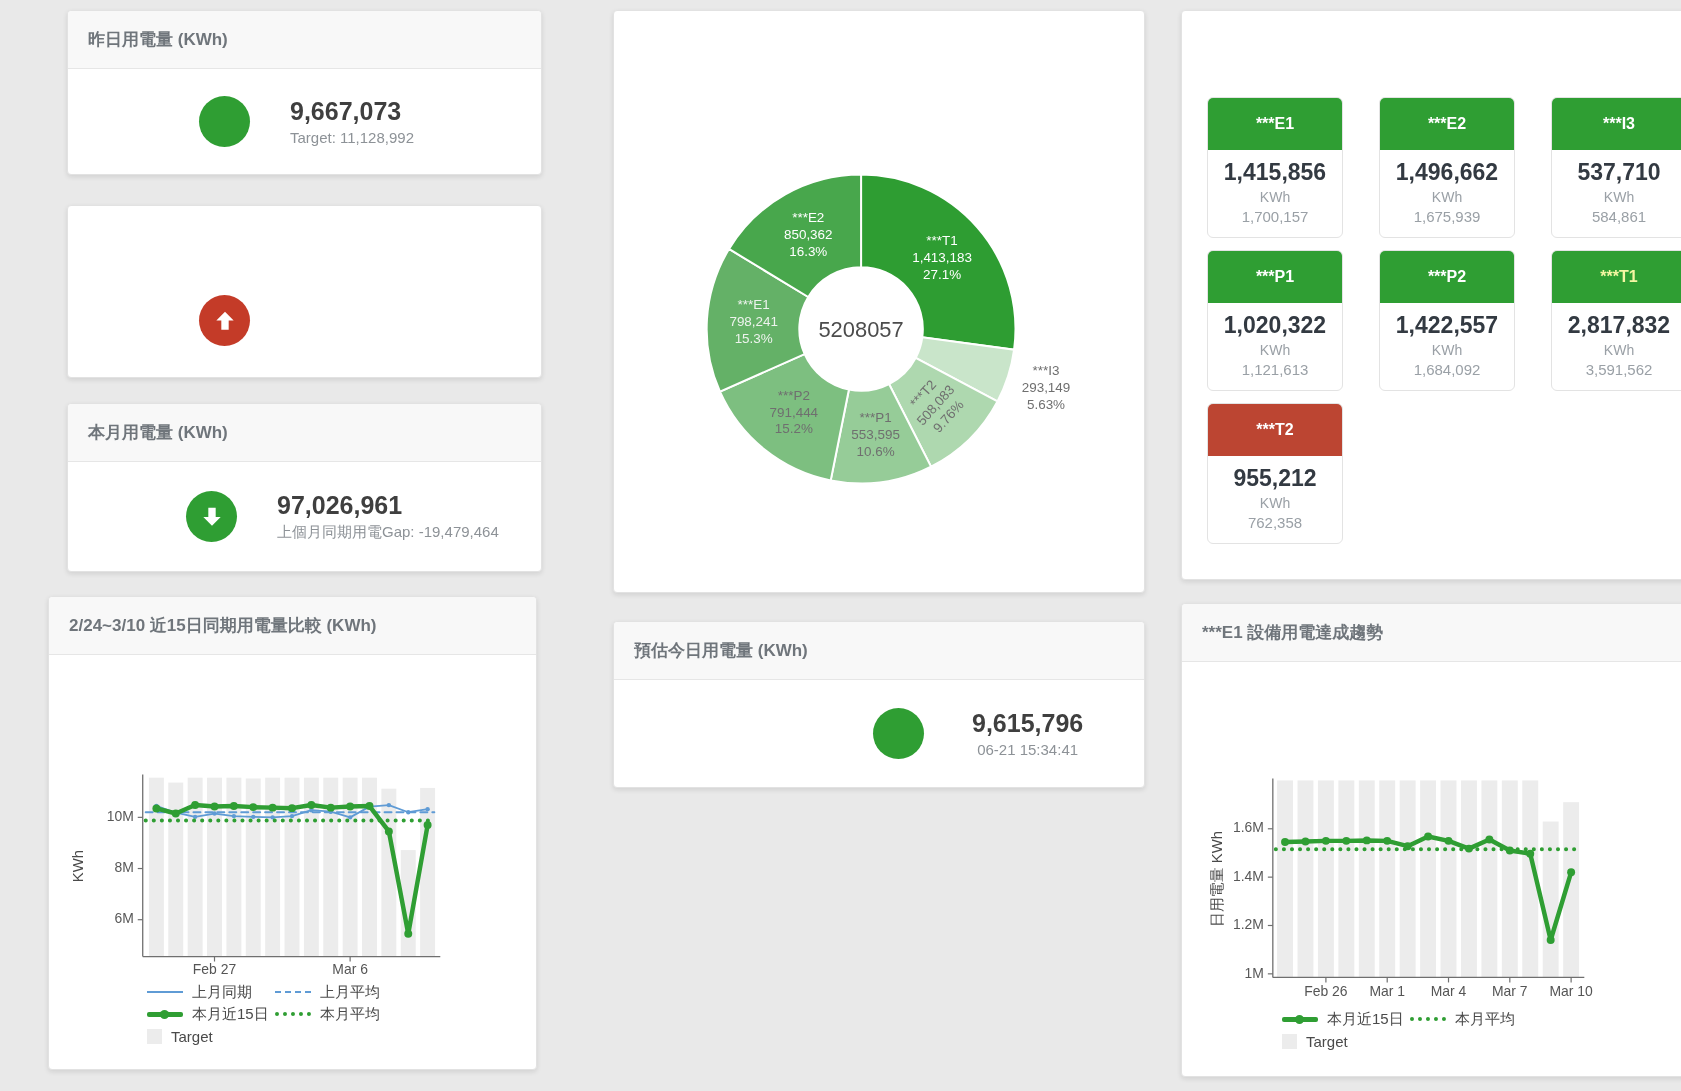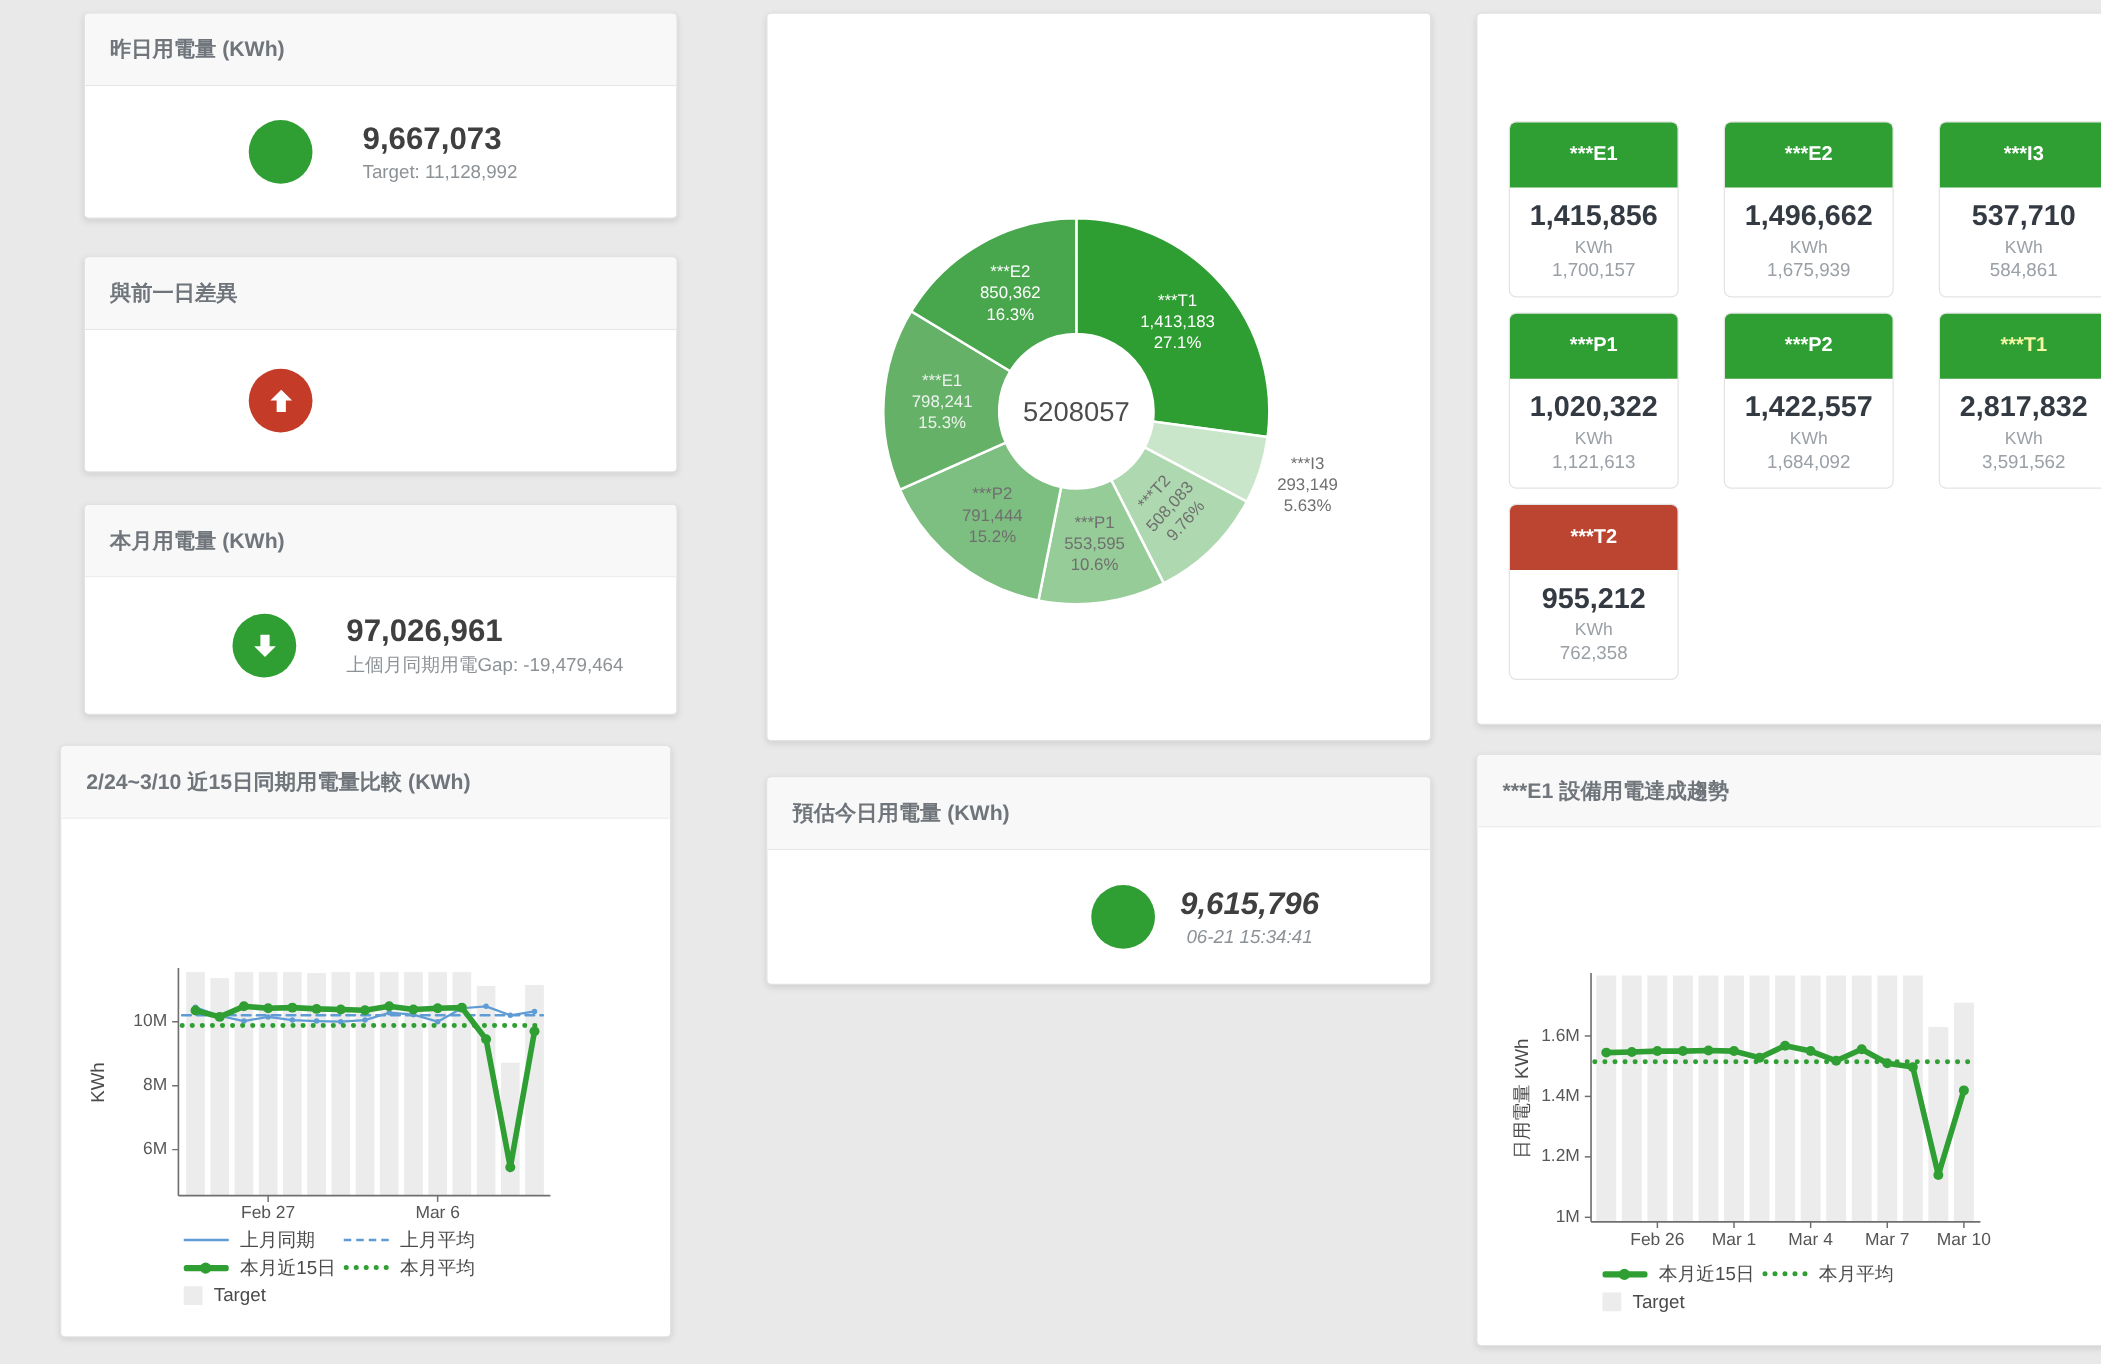--- a/index.html
+++ b/index.html
@@ -51,21 +51,20 @@
         <span class="ind-circle" style="background:#2f9e33;"></span>
         <div class="stat-text">
           <div class="stat-value">9,667,073</div>
           <div class="stat-sub">Target: 11,128,992</div>
         </div>
       </div>
     </div>
   </div>
 
   <div class="card" style="left:27px;top:205px;width:475px;height:173px;">
-    <div class="card-head">與前一日差異</div>
     <div class="card-body">
       <div class="stat-row" style="padding-left:131px;gap:40px;">
         <span class="ind-circle" style="background:#c43b28;">
           <svg width="26" height="26" viewBox="0 0 24 24">
               <path d="M12 3.5 L20 11.5 L15.4 11.5 L15.4 20 L8.6 20 L8.6 11.5 L4 11.5 Z" fill="#ffffff"></path>
             </svg>
         </span>
       </div>
     </div>
   </div>
@@ -231,21 +230,21 @@
             <text x="194.99870238025494" y="183.8997213042214" text-anchor="middle" dominant-baseline="middle" font-size="13.5" fill="#ffffff">16.3%</text>
           </g>
           <text x="248" y="261" text-anchor="middle" dominant-baseline="central" font-size="22" fill="#4c4c4c">5208057</text>
         </svg>
     </div>
   </div>
 
   <div class="card" style="left:573px;top:621px;width:532px;height:167px;">
     <div class="card-head">預估今日用電量 (KWh)</div>
     <div class="card-body">
-      <div class="stat-row" style="padding-left:259px;gap:20px;font-style:italic;">
+      <div class="stat-row" style="padding-left:259px;gap:48px;">
         <span class="ind-circle" style="background:#2f9e33;"></span>
         <div class="stat-text" style="text-align:center;">
           <div class="stat-value">9,615,796</div>
           <div class="stat-sub">06-21 15:34:41</div>
         </div>
       </div>
     </div>
   </div>
 
   <div class="card" style="left:1141px;top:10px;width:525px;height:570px;">

